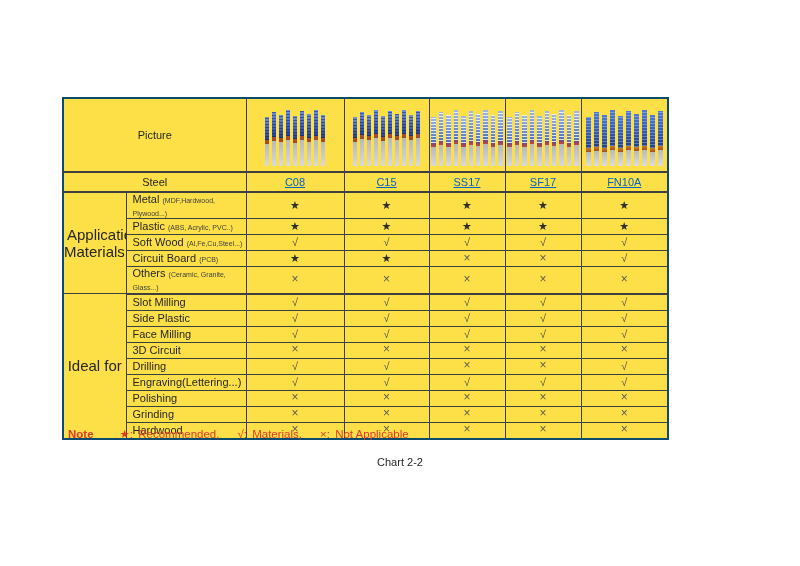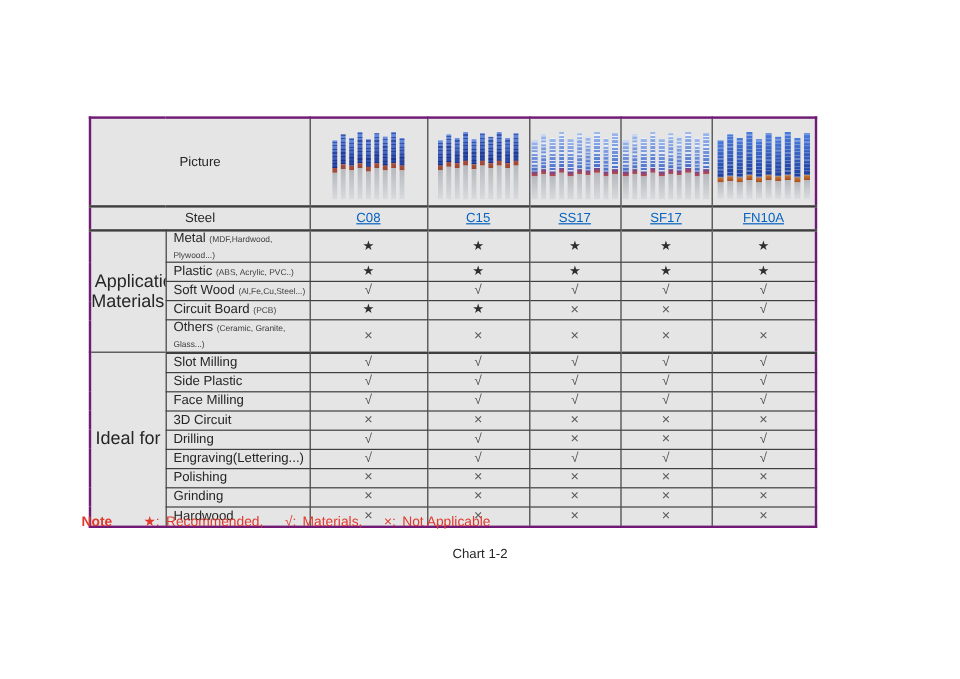--- a/index.html
+++ b/index.html
@@ -2,23 +2,22 @@
 <html><head>
 <meta charset="utf-8">
 <style>
   html,body{margin:0;padding:0;}
   body{
     width:800px;height:566px;background:#ffffff;overflow:hidden;position:relative;
     font-family:"Liberation Sans", sans-serif;color:#262626;
   }
   .spec-table{
     position:absolute;left:62px;top:97px;width:605px;
-    border-collapse:collapse;table-layout:fixed;background:#e5e5e5;
-    border:2px solid #701a75;
-    margin-left:12px;
+    border-collapse:collapse;table-layout:fixed;background:#fde047;
+    border:2px solid #0c4a6e;
   }
   .spec-table td{
     border:1px solid #3f3f3f;padding:0;text-align:center;vertical-align:middle;
     font-size:11px;line-height:1.15;overflow:hidden;
   }
   tr.section-sep td{border-bottom-width:2px;}
   td.pic-cell{height:71px;}
   td.model-cell{height:18px;}
   td.data-cell{height:15px;}
   .head-label{font-size:11px;color:#262626;}
@@ -455,15 +454,15 @@
           <td class="data-cell"><span class="sym-cross">×</span></td>
           <td class="data-cell"><span class="sym-cross">×</span></td>
         </tr>
       </tbody>
   </table>
 
   <div class="note" style="color: rgb(224, 57, 46);">
     <span class="note-label">Note</span><span id="note-items"><span class="note-item"><span class="note-sym">★:</span><span> Recommended,</span></span><span class="note-item"><span class="note-sym">√:</span><span> Materials,</span></span><span class="note-item"><span class="note-sym">×:</span><span> Not Applicable</span></span></span>
   </div>
 
-  <div class="caption">Chart 1-2</div>
+  <div class="caption">Chart 2-2</div>
 
 </div>
 
 </body></html>

